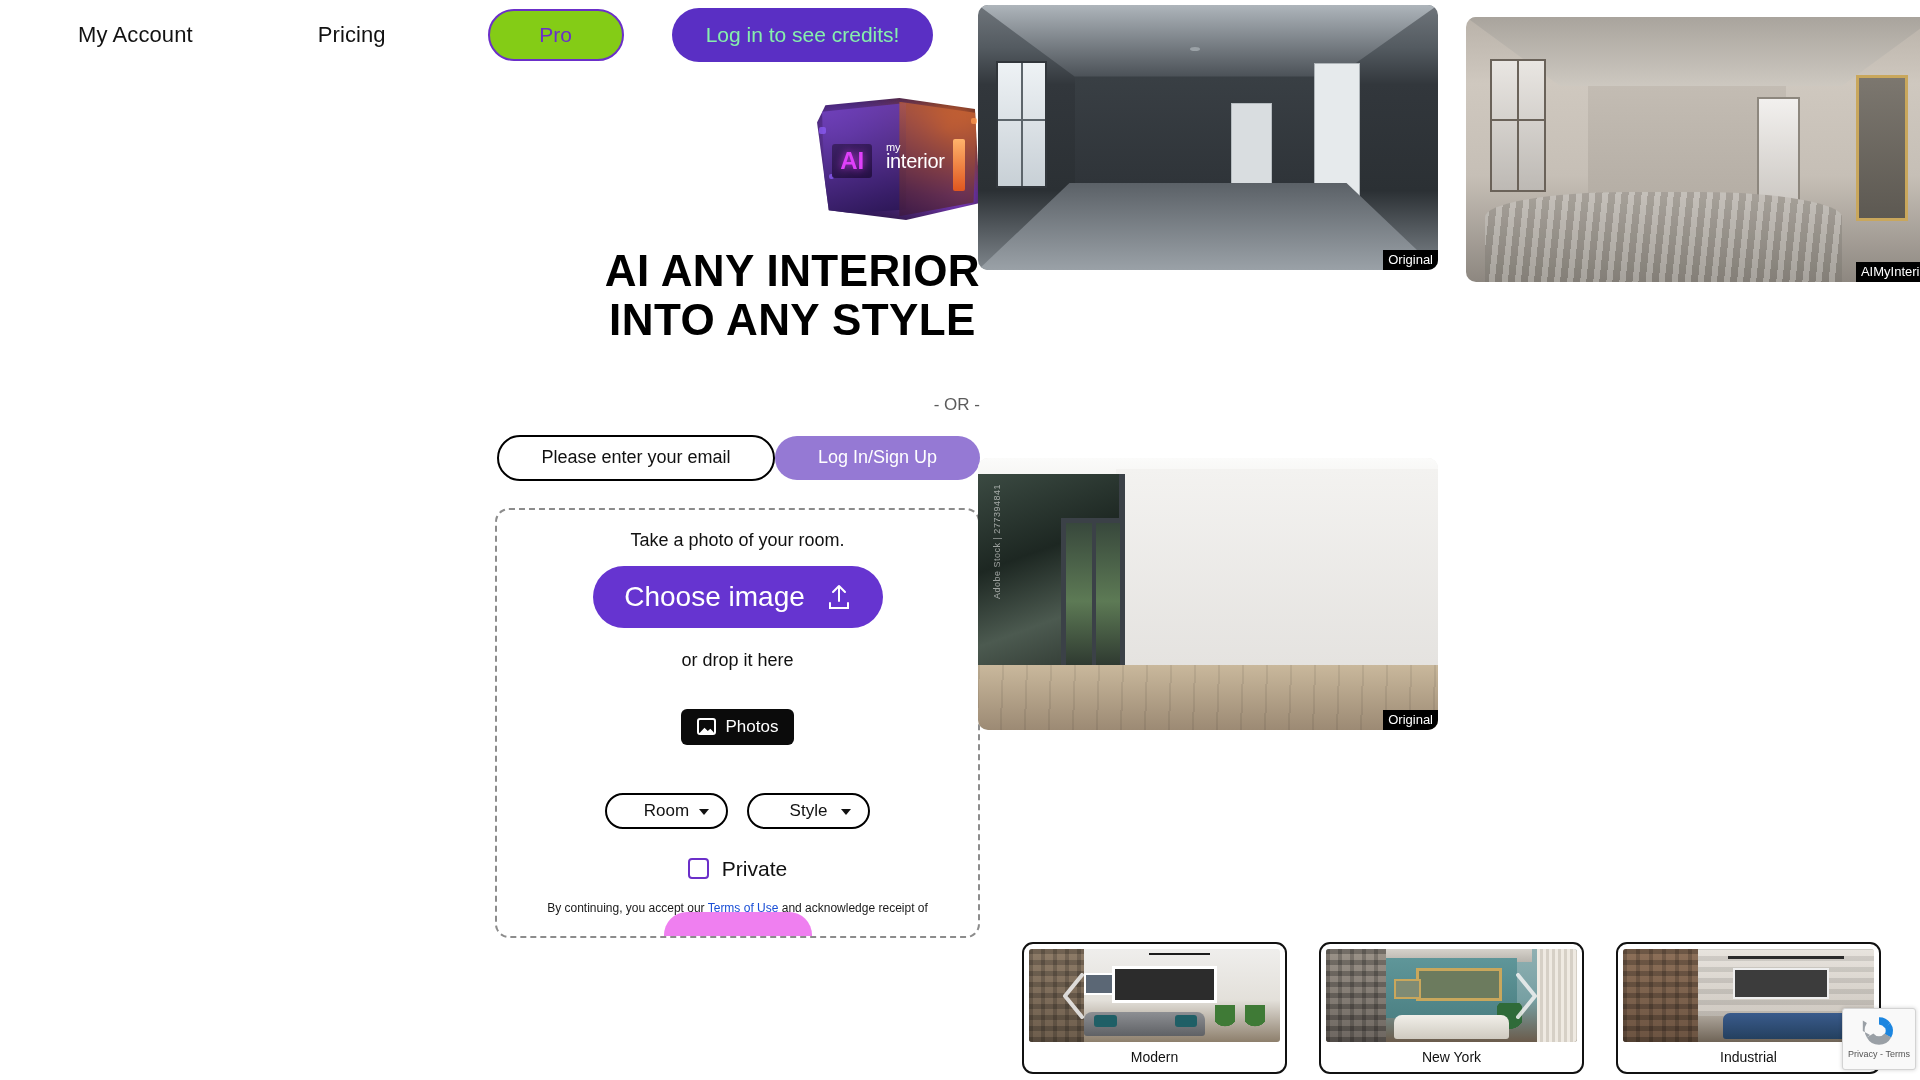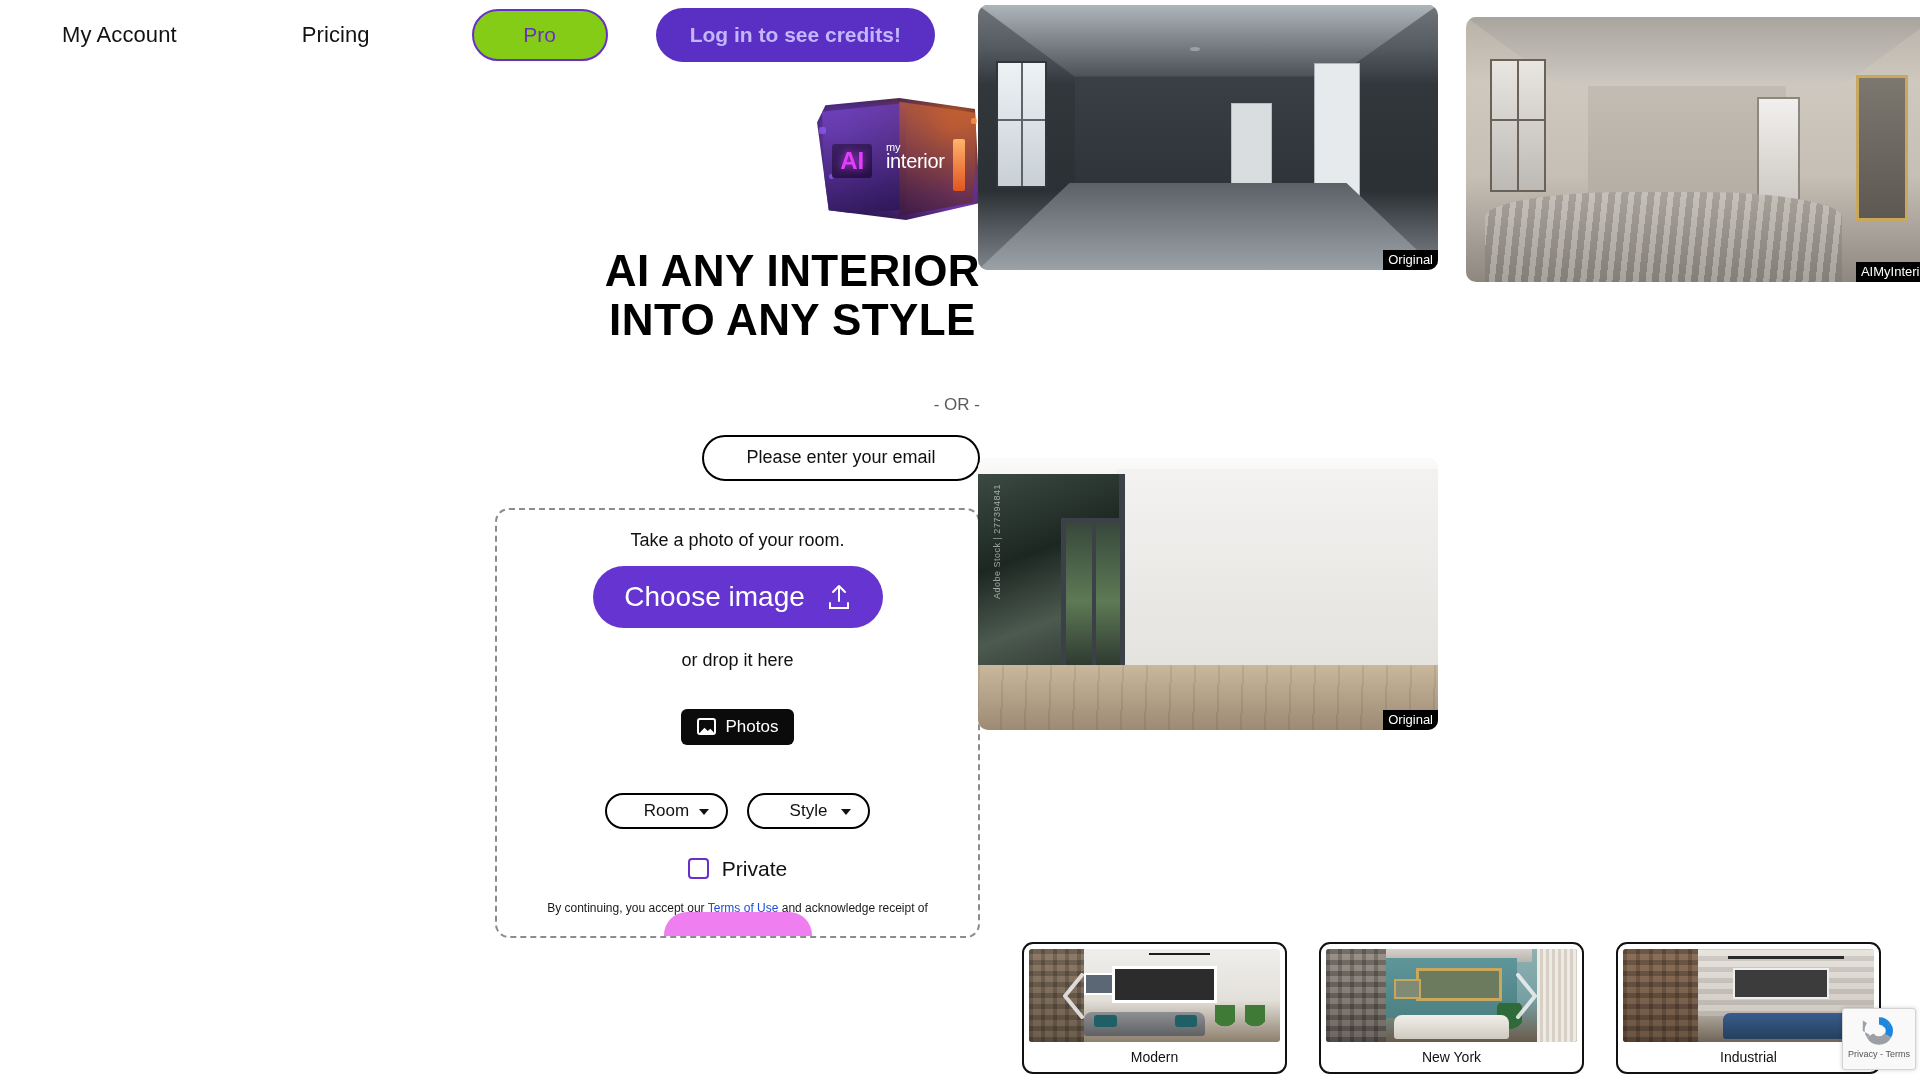--- a/index.html
+++ b/index.html
@@ -15,35 +15,35 @@
   
   .topnav {
     position: absolute; left: 0; top: 0;
     width: 980px; height: 70px;
     display: flex; align-items: center;
   }
   .nav-link {
     font-size: 22px; color: #121212; letter-spacing: .1px;
     cursor: pointer; white-space: nowrap;
   }
-  .nav-link.my-account { margin-left: 62px; }
+  .nav-link.my-account { margin-left: 78px; }
   .nav-link.pricing { margin-left: 125px; }
   .pro-btn {
     margin-left: 102px;
     width: 136px; height: 52px; border-radius: 26px;
     border: 2px solid #6b2fc9; background: #84cc16;
     color: #6b2fc9; font-size: 21px;
     display: flex; align-items: center; justify-content: center;
     cursor: pointer;
   }
   .credits-btn {
     margin-left: 48px;
     height: 54px; padding: 0 34px; border-radius: 27px;
-    background: #5a2fc4; color: #c4b5fd;
-    font-size: 21px; font-weight: 700;
+    background: #5a2fc4; color: #86efac;
+    font-size: 21px; font-weight: 400;
     display: flex; align-items: center; justify-content: center;
     border: none; cursor: pointer; white-space: nowrap;
   }
 
   
   .left-col {
     position: absolute; left: 0; top: 70px;
     width: 980px; height: 1010px;
     display: flex; flex-direction: column; align-items: flex-end;
   }
@@ -510,20 +510,21 @@
 
     <div class="headline">
       <div>AI ANY INTERIOR</div>
       <div>INTO ANY STYLE</div>
     </div>
 
     <div class="or-text">- OR -</div>
 
     <div class="email-row">
       <input class="email-input" type="text" placeholder="Please enter your email" style="">
+      <div class="signup-btn">Log In/Sign Up</div>
     </div>
 
     <div class="upload-box">
       <div class="take-photo">Take a photo of your room.</div>
 
       <div class="choose-btn">
         <span>Choose image</span>
         <svg class="upload-icon" viewBox="0 0 24 26">
           <path d="M12 2 L12 17 M12 2 L6 8 M12 2 L18 8" stroke="#fff" stroke-width="2" fill="none" stroke-linecap="round"></path>
           <path d="M3 19 L3 24 L21 24 L21 19" stroke="#fff" stroke-width="2" fill="none" stroke-linecap="round"></path>

